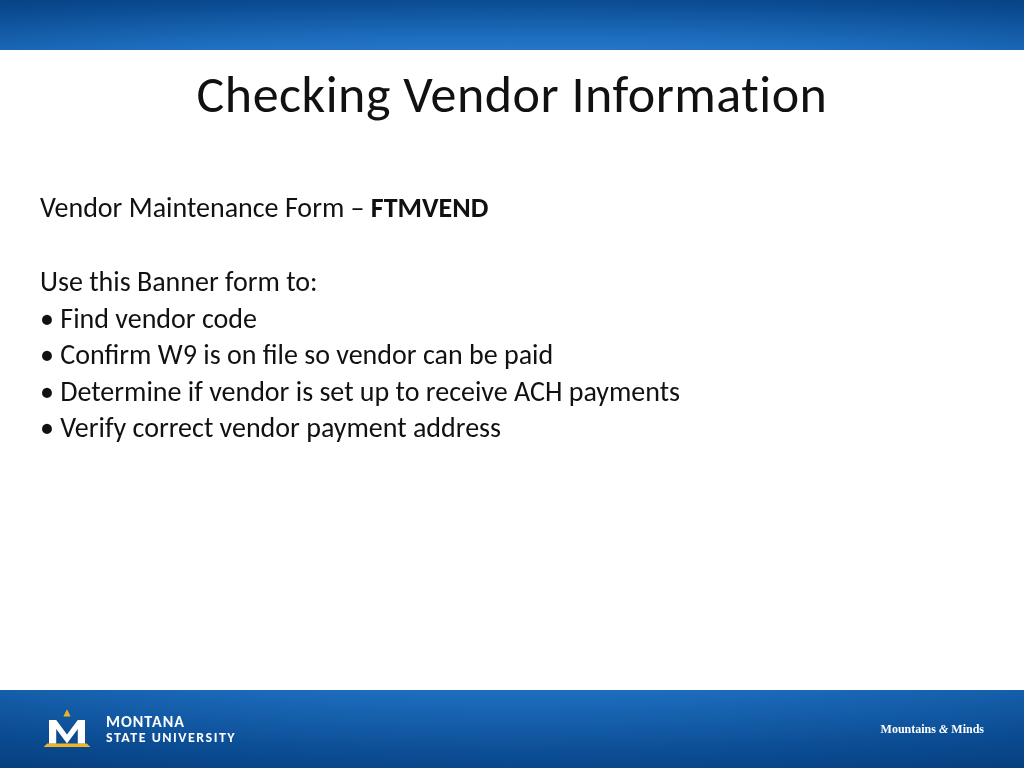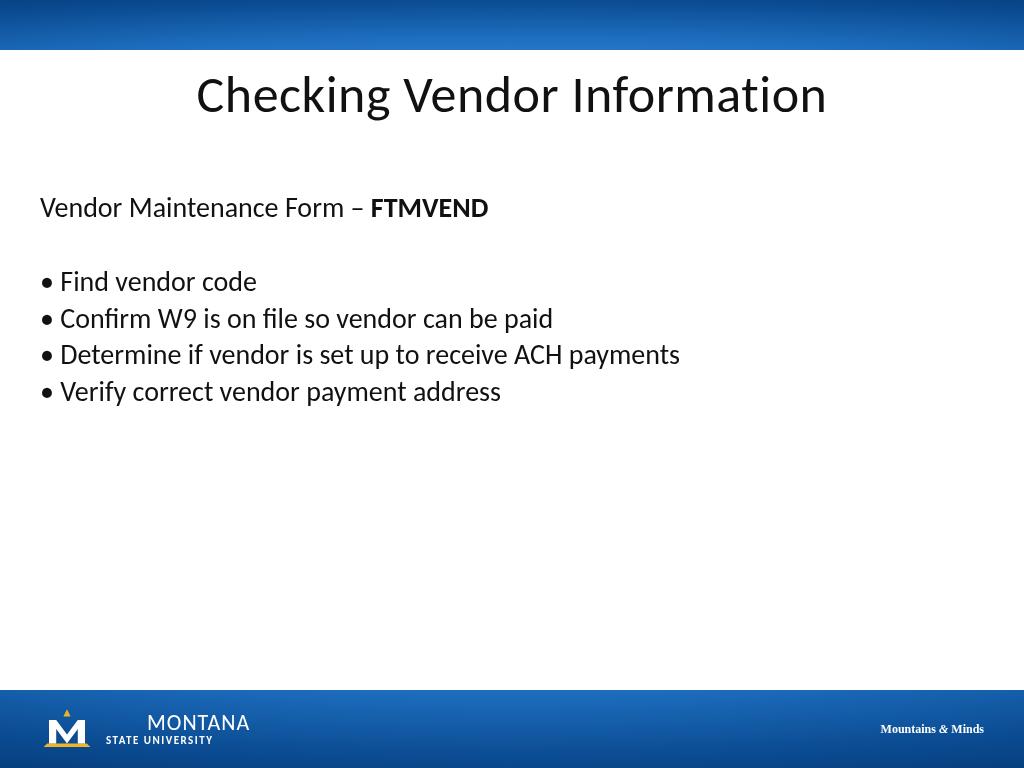--- a/index.html
+++ b/index.html
@@ -23,39 +23,40 @@
   .bullets { list-style: none; }
   .bullets li::before { content: "• "; }
   .bottom-band {
     position: absolute; bottom: 0; left: 0; width: 1024px; height: 78px;
     background: radial-gradient(ellipse 140% 300% at 50% -120%, #3f8ed8 0%, #1e6fc0 40%, #0a4a90 70%, #022e63 100%);
     display: flex; align-items: center; justify-content: space-between;
     padding: 0 40px;
   }
   .logo-wrap { display: flex; align-items: center; gap: 12px; }
   .logo-text { display: flex; flex-direction: column; line-height: 1; color: #fff; }
-  .logo-main { font-size: 22px; font-weight: 400; letter-spacing: 1px; margin-left: 41px; }
-  .logo-sub { font-size: 11px; font-weight: 700; letter-spacing: 1.5px; margin-top: 1px; }
+  .logo-main { font-size: 16px; font-weight: 700; letter-spacing: 1px; }
+  .logo-sub { font-size: 14px; font-weight: 700; letter-spacing: 1.5px; margin-top: 1px; }
   .tagline { color: #fff; font-size: 12px; font-family: Georgia, "Times New Roman", serif; font-weight: 600; }
   .amp { font-style: italic; font-family: Georgia, serif; }
   .m-logo { width: 54px; height: 44px; }
 </style>
 </head>
 <body>
 
 <div class="slide">
 
   <div class="top-band"></div>
 
   <h1 class="title">Checking Vendor Information</h1>
 
   <div class="body">
     <p class="form-line">
       <span>Vendor Maintenance Form – </span><span class="form-code">FTMVEND</span>
     </p>
+    <p class="intro">Use this Banner form to:</p>
     <ul class="bullets">
       <li>Find vendor code</li>
       <li>Confirm W9 is on file so vendor can be paid</li>
       <li>Determine if vendor is set up to receive ACH payments</li>
       <li>Verify correct vendor payment address</li>
     </ul>
   </div>
 
   <div class="bottom-band">
     <div class="logo-wrap">

